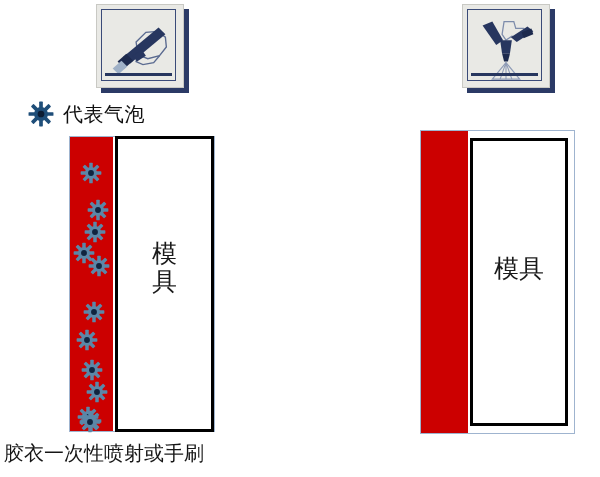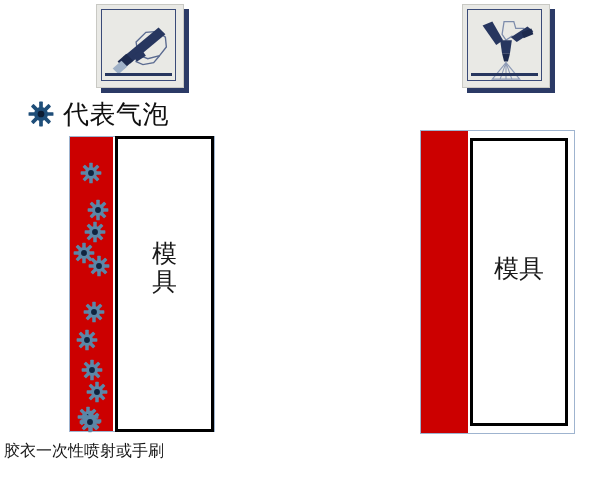--- a/index.html
+++ b/index.html
@@ -85,24 +85,24 @@
     align-items: center;
     gap: 9px;
     height: 36px;
   }
   .legend-star {
     width: 26px;
     height: 26px;
     display: block;
   }
   .legend-text {
-    font-size: 26px;
+    font-size: 20px;
     line-height: 1;
     color: #101010;
-    font-family: Liberation Sans, sans-serif;
+    font-family: Liberation Serif, serif;
     letter-spacing: 0.5px;
     white-space: nowrap;
   }
 
   
   .diagram { position: absolute; }
 
   
   .halo {
     position: absolute;
@@ -158,21 +158,21 @@
     height: 22px;
     margin-left: -11px;
     margin-top: -11px;
   }
 
   
   .caption {
     position: absolute;
     color: #151515;
     font-family: "DejaVu Sans", "Liberation Sans", sans-serif;
-    font-size: 16px;
+    font-size: 20px;
     line-height: 1;
     white-space: nowrap;
   }
   #caption-left  { left: 4px;   top: 443px; }
   #caption-right { left: 414px; top: 443px; }
 </style>
 </head>
 <body>
 
 <div class="stage">

